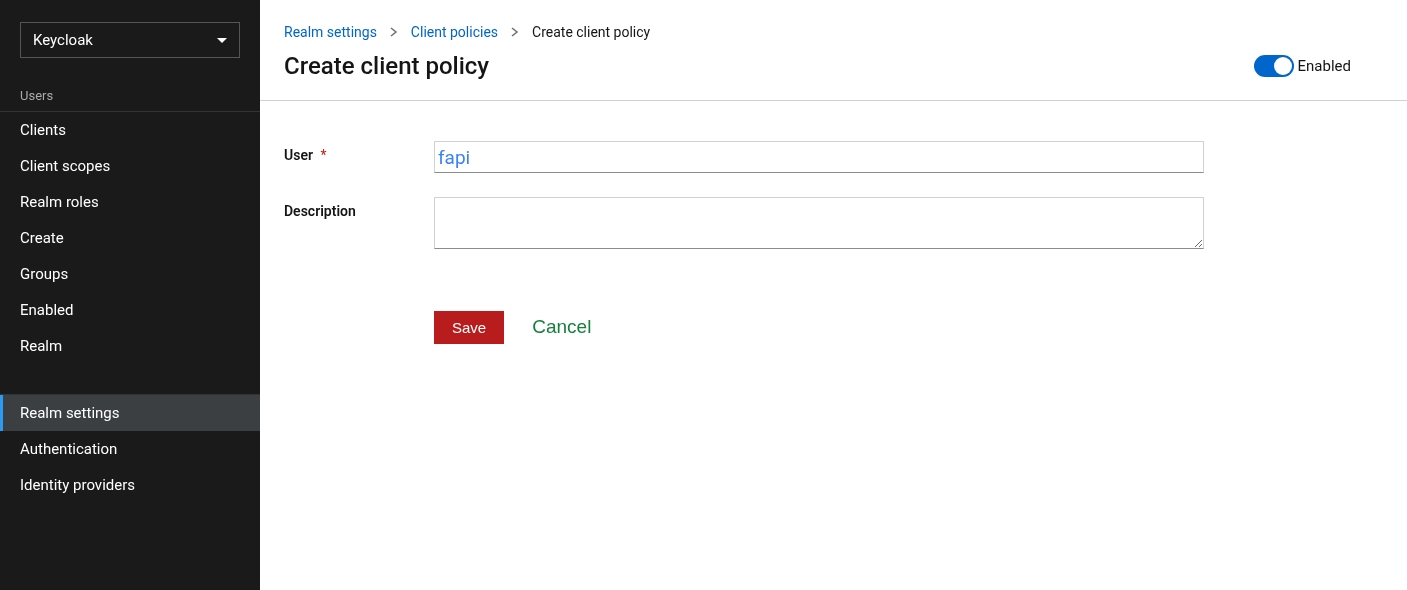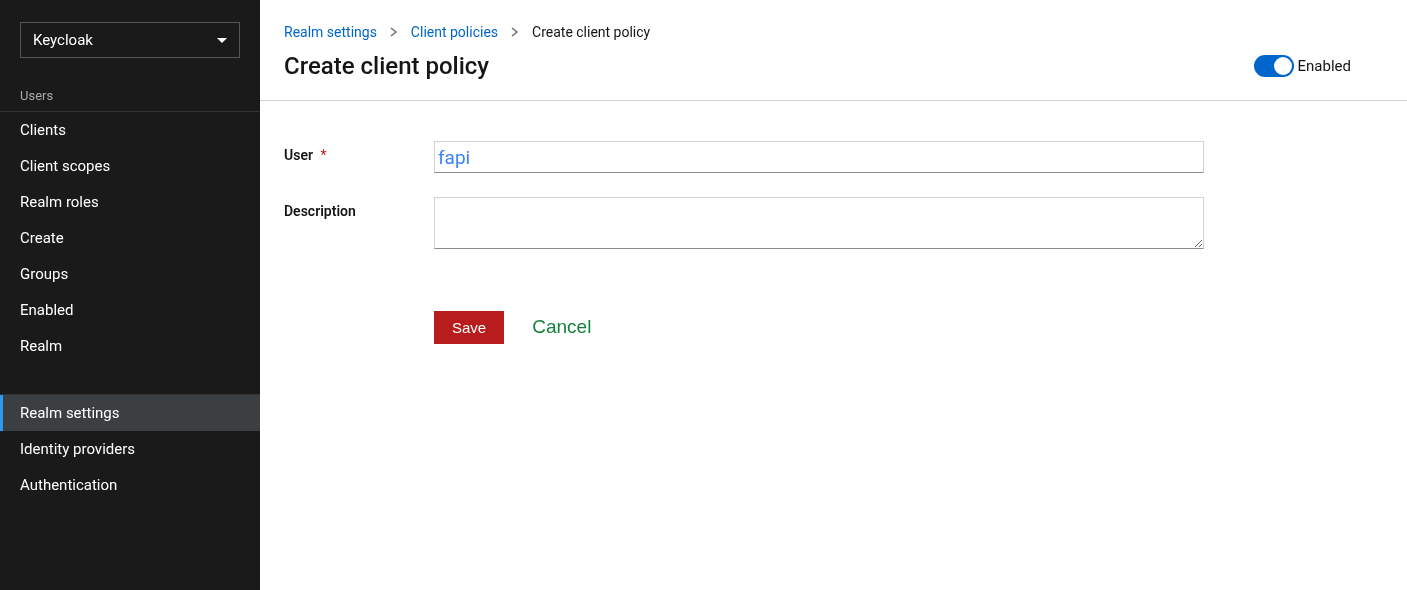--- a/index.html
+++ b/index.html
@@ -56,22 +56,22 @@
     <a class="nav-item">Realm roles</a>
     <a class="nav-item">Create</a>
     <a class="nav-item">Groups</a>
     <a class="nav-item">Enabled</a>
     <a class="nav-item">Realm</a>
 
     <div class="nav-gap"></div>
 
     <hr class="nav-divider">
     <a class="nav-item active">Realm settings</a>
+    <a class="nav-item">Authentication</a>
     <a class="nav-item">Identity providers</a>
-    <a class="nav-item">Authentication</a>
   </aside>
 
   <main class="main">
 
     <nav class="breadcrumb">
       <a>Realm settings</a>
       <span class="sep">
         <svg viewBox="0 0 10 10">
             <path d="M2 1 L7 5 L2 9" fill="none" stroke="#6a6e73" stroke-width="1.5"></path>
           </svg>

